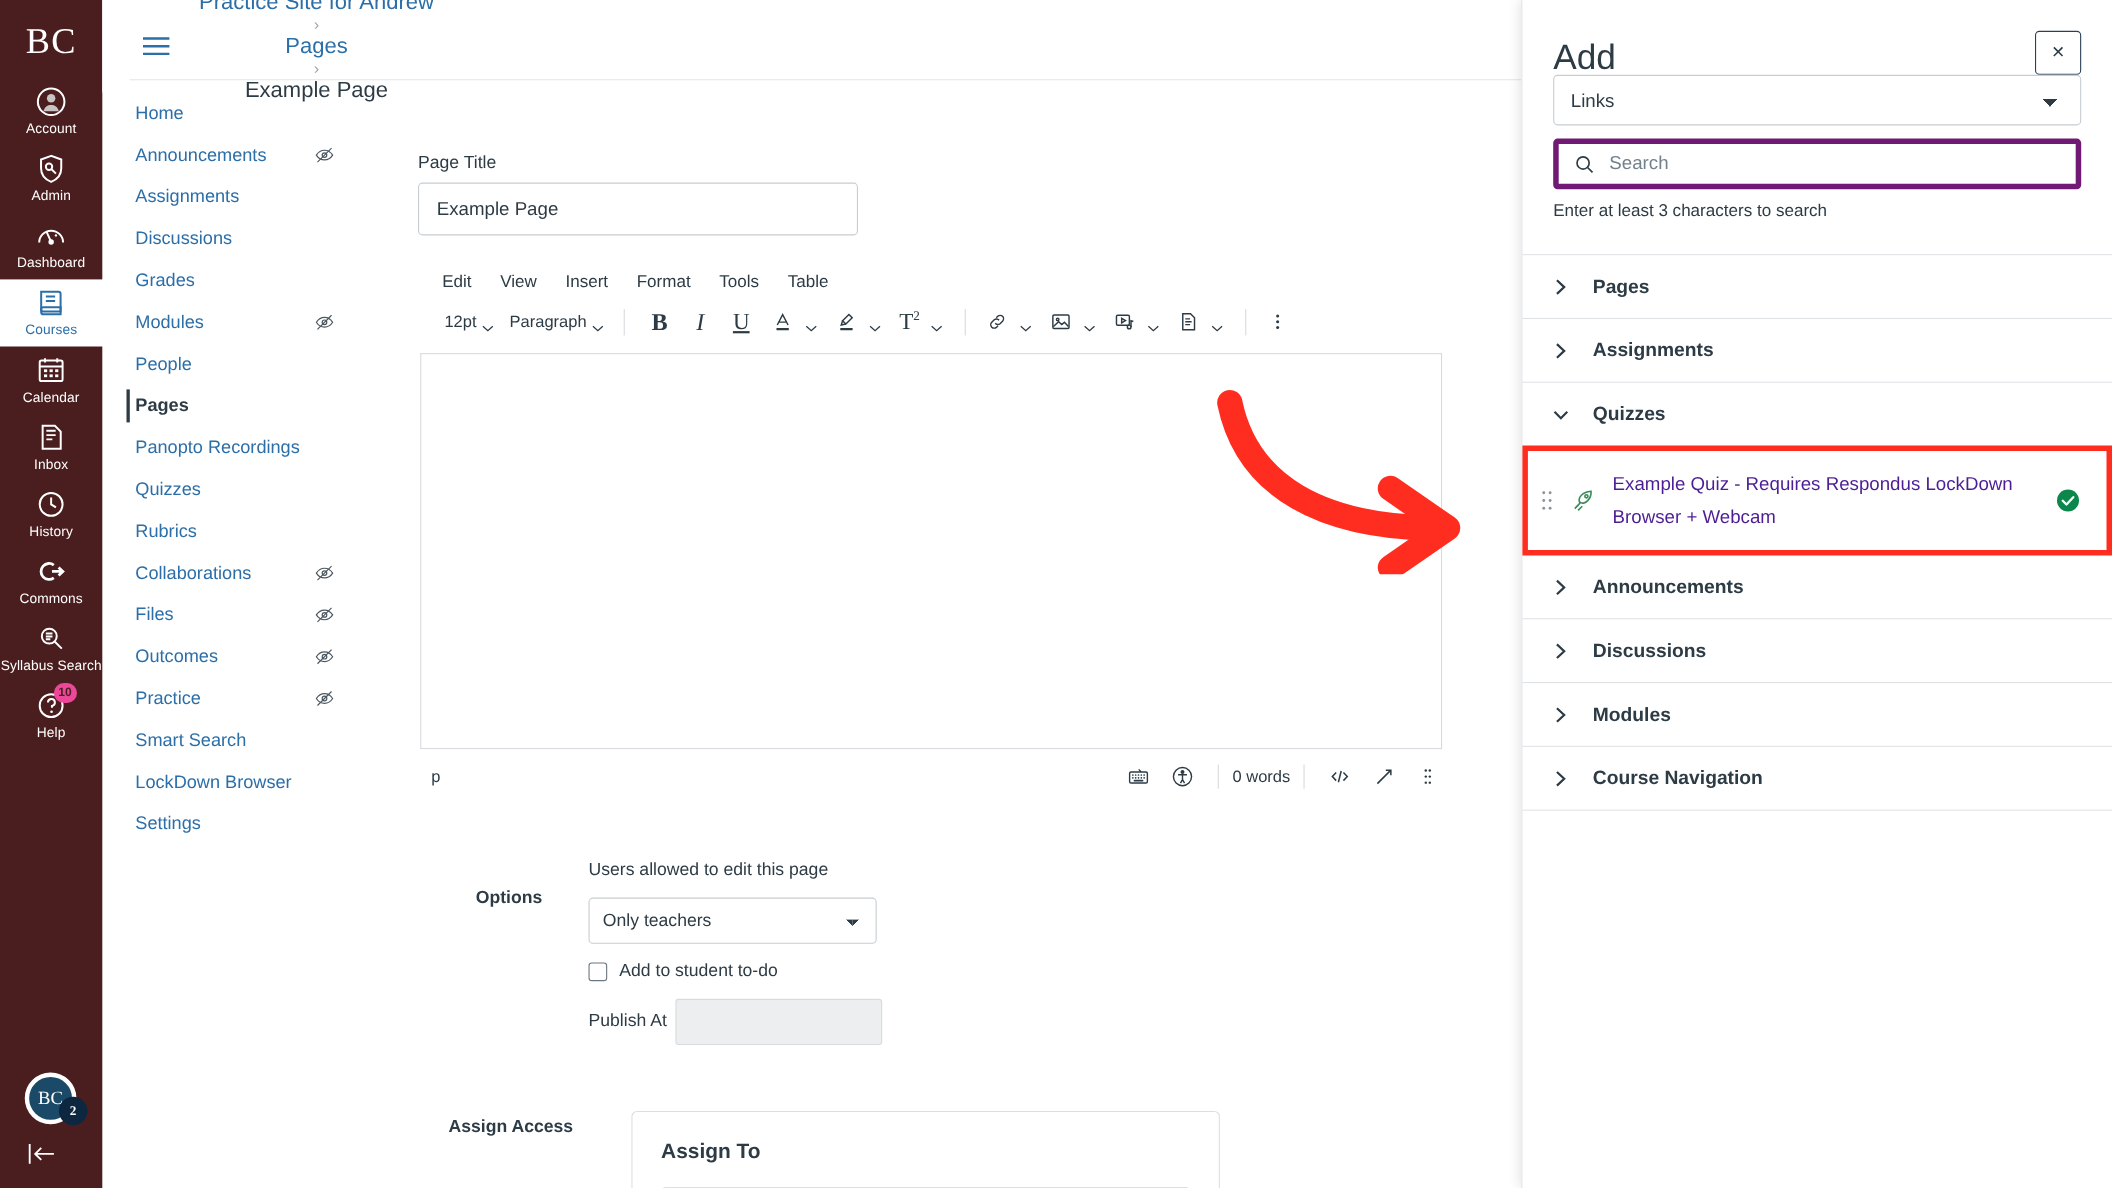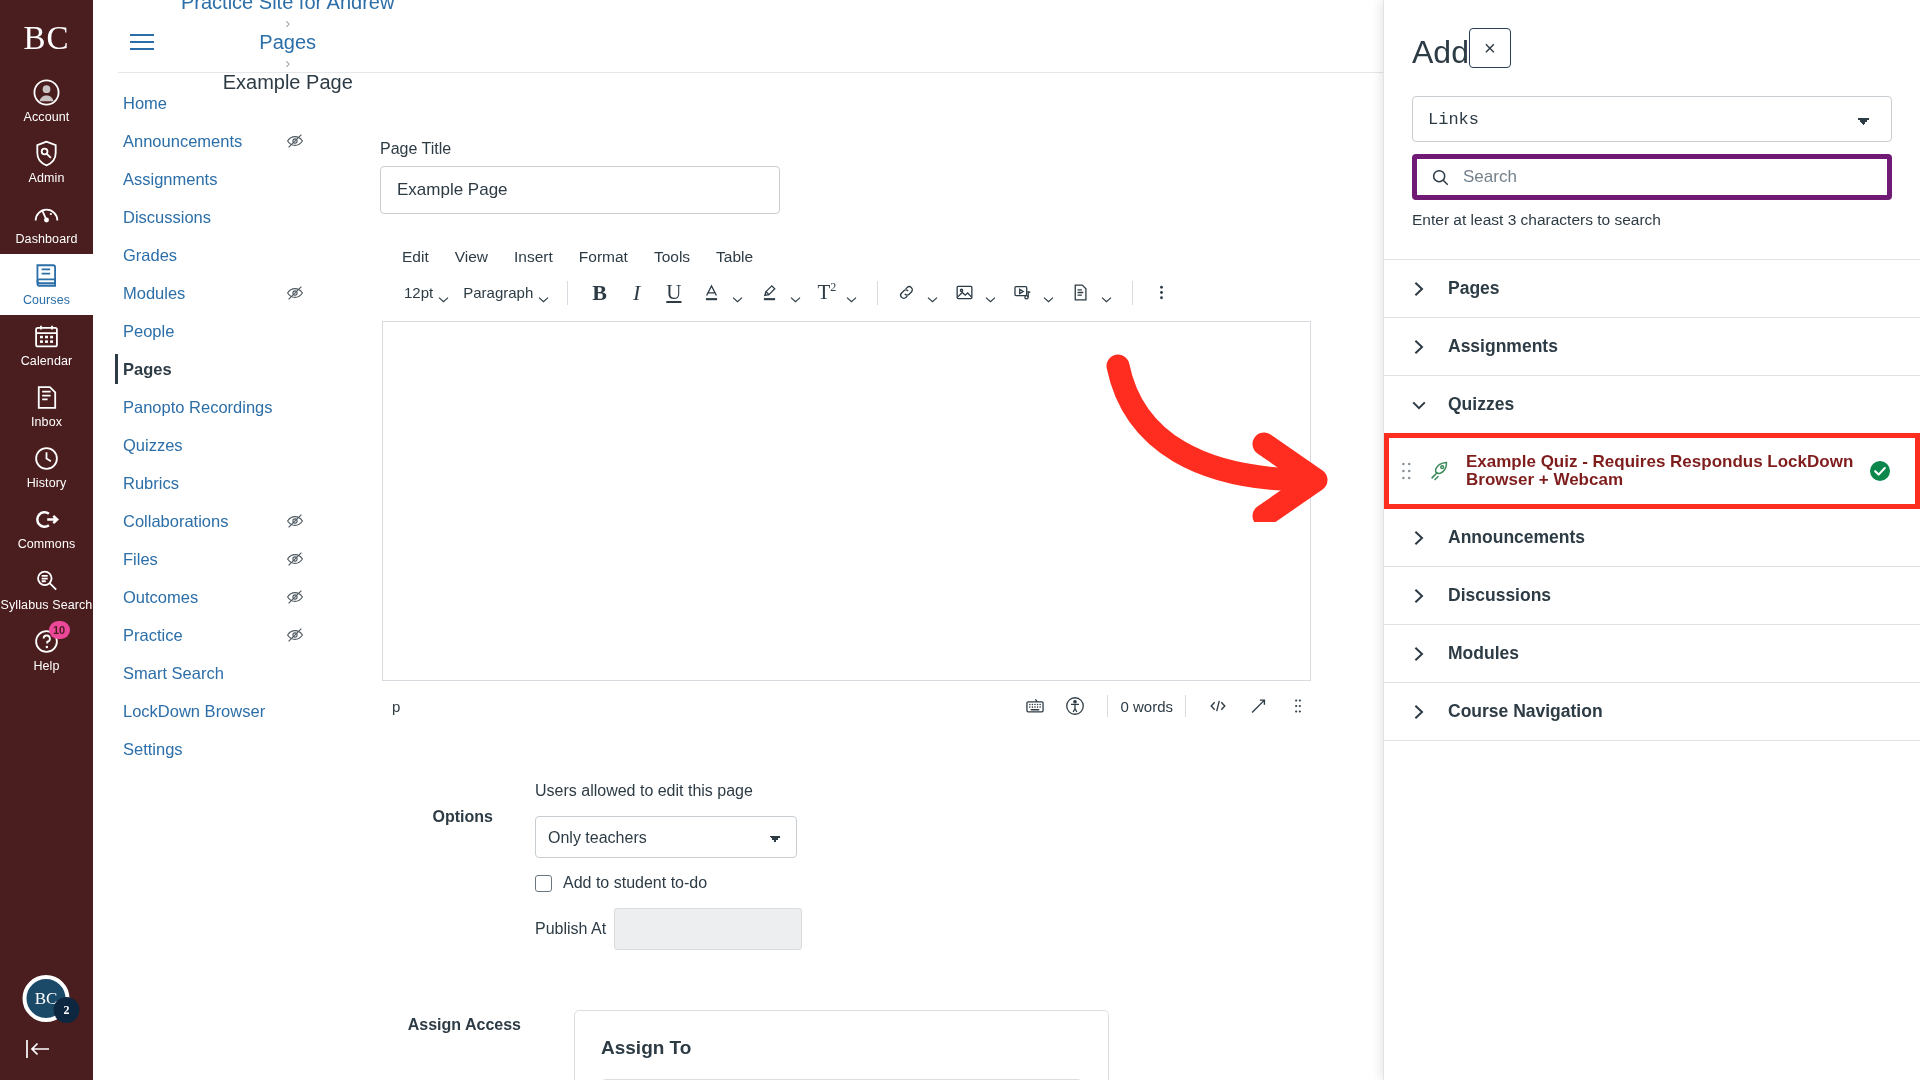--- a/index.html
+++ b/index.html
@@ -188,33 +188,33 @@
 
   
   #add-tray {
     position: absolute; right: 0; top: 0;
     width: 537px; height: 1080px;
     background: #fff;
     border-left: 1px solid #E0E3E6;
     box-shadow: -2px 0 10px rgba(0,0,0,.10);
   }
   #tray-head { padding: 28px 28px 0; }
-  #tray-title-row { display: flex; align-items: flex-start; justify-content: flex-start; }
+  #tray-title-row { display: flex; align-items: flex-start; justify-content: space-between; }
   #tray-title { font-size: 32px; color: #2D3B45; line-height: 1; margin-top: 8px; }
   #tray-close {
     width: 42px; height: 40px; border: 1px solid #2B4058; border-radius: 4px;
     background: #fff; color: #2D3B45; font-size: 20px; cursor: pointer;
     display: flex; align-items: center; justify-content: center;
     font-family: "Liberation Sans", sans-serif;
   }
   #tray-type-select {
-    width: 100%; height: 46px; margin-top: 28px;
+    width: 100%; height: 46px; 
     border: 1px solid #C7CDD1; border-radius: 4px;
     font-size: 17px; color: #2D3B45; padding: 0 15px; background: #fff;
-    font-family: Liberation Mono, monospace; appearance: none;
+    font-family: Liberation Sans, sans-serif; appearance: none;
     background-image: linear-gradient(45deg, transparent 50%, #2D3B45 50%), linear-gradient(135deg, #2D3B45 50%, transparent 50%);
     background-position: calc(100% - 27px) 21px, calc(100% - 21px) 21px;
     background-size: 7px 7px, 7px 7px; background-repeat: no-repeat;
   }
   #tray-search-wrap {
     margin-top: 12px; height: 46px;
     border: 5px solid #701a75; border-radius: 4px;
     display: flex; align-items: center; padding: 0 14px; gap: 11px;
   }
   #tray-search-input {
@@ -233,21 +233,21 @@
   .acc-chevron { width: 14px; height: 20px; flex: 0 0 auto; }
   .quiz-item {
     display: flex; align-items: center; gap: 14px;
     padding: 15px 24px 15px 12px;
     border: 5px solid #FF2D1F;
     background: #fff;
     margin: 0; position: relative;
   }
   .qi-grip { width: 11px; height: 22px; flex: 0 0 auto; }
   .qi-rocket { width: 26px; height: 26px; flex: 0 0 auto; }
-  .qi-text { flex: 1 1 auto; font-size: 17px; line-height: 18px; color: #7f1d1d; font-weight: bold; }
+  .qi-text { flex: 1 1 auto; font-size: 17px; line-height: 30px; color: #4c1d95; }
   .qi-check { width: 22px; height: 22px; flex: 0 0 auto; }
 </style>
 </head>
 <body>
 
 <div id="global-nav">
   <div class="gn-logo">BC</div>
 
   <div class="gn-item">
     <span class="gn-ico">

